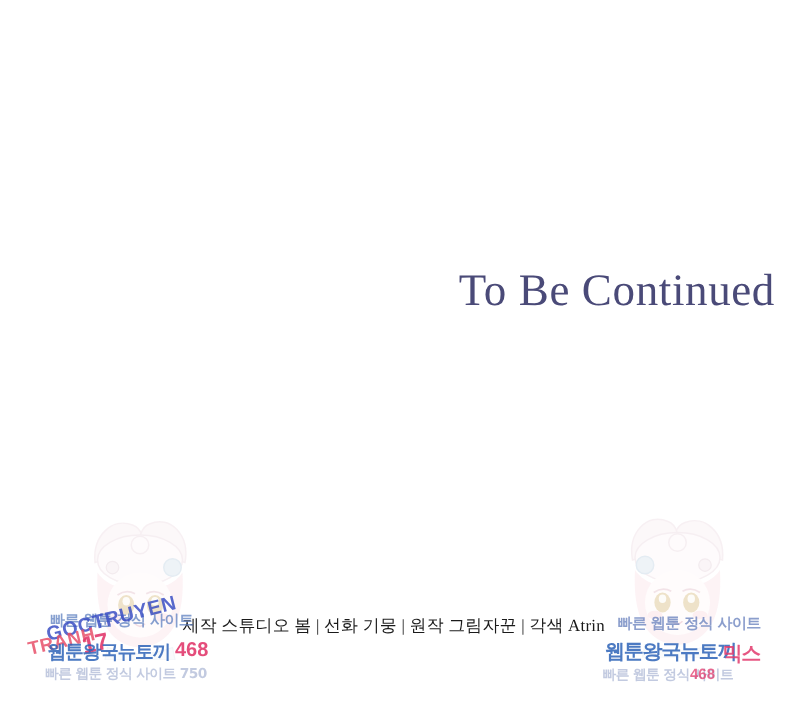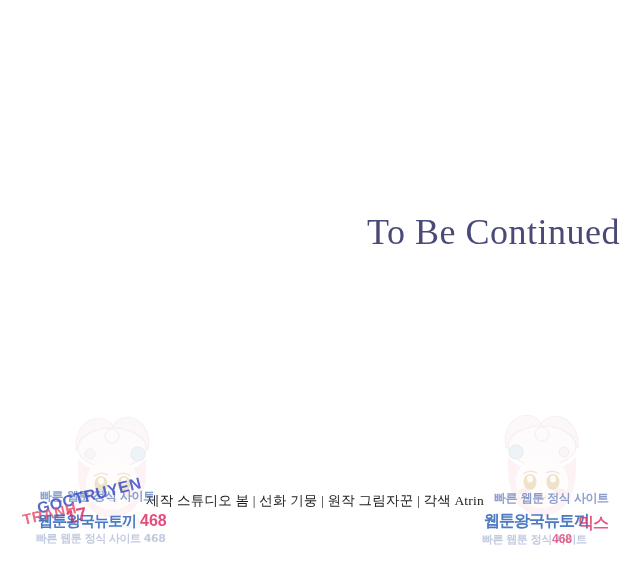--- a/index.html
+++ b/index.html
@@ -218,21 +218,21 @@
   <div id="credits">
     <div class="credit-line">제작 스튜디오 봄 | 선화 기뭉 | 원작 그림자꾼 | 각색 Atrin</div>
   </div>
 
   <div class="wm" id="wm-kr-left-a">빠른 웹툰 정식 사이트</div>
   <div class="wm" id="wm-goctruyen">GOCTRUYEN</div>
   <div class="wm" id="wm-tranh">TRANH</div>
   <div class="wm" id="wm-num-left">17</div>
   <div class="wm" id="wm-kr-left-b">웹툰왕국뉴토끼</div>
   <div class="wm" id="wm-num-left2">468</div>
-  <div class="wm" id="wm-kr-left-c">빠른 웹툰 정식 사이트 468</div>
+  <div class="wm" id="wm-kr-left-c">빠른 웹툰 정식 사이트 750</div>
 
   <div class="wm" id="wm-kr-right-a">빠른 웹툰 정식 사이트</div>
   <div class="wm" id="wm-kr-right-b">웹툰왕국뉴토끼</div>
   <div class="wm" id="wm-kr-right-c">믹스</div>
   <div class="wm" id="wm-kr-right-d">빠른 웹툰 정식 사이트</div>
   <div class="wm" id="wm-num-right">468</div>
 
 </div>
 
 </body></html>

